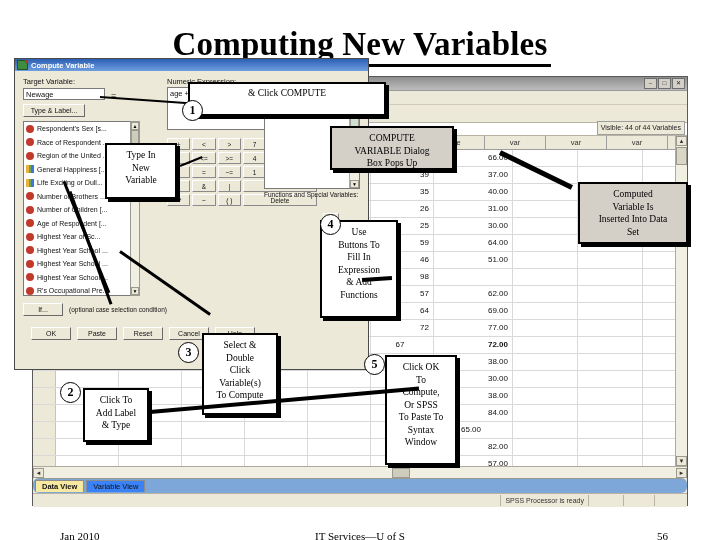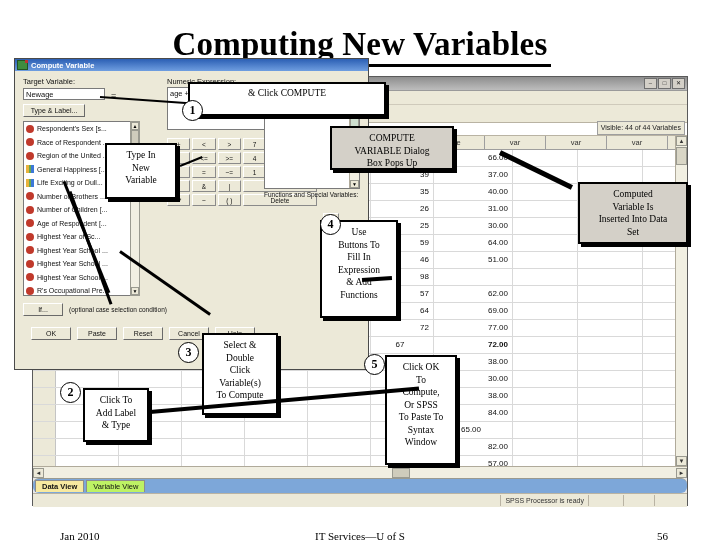--- a/index.html
+++ b/index.html
@@ -85,21 +85,21 @@
     box-sizing:border-box;font-size:6px;text-align:center;line-height:8px;color:#333;}
   .vsb-thumb{position:absolute;top:11px;width:11px;height:18px;background:#d9d6c6;border:1px solid #9a9a90;box-sizing:border-box;}
   .hscroll{height:11px;background:#f1efe2;border-top:1px solid #b0aa9a;display:flex;align-items:center;}
   .hsb-arrow{width:11px;height:10px;background:#ece9d8;border:1px solid #9a9a90;box-sizing:border-box;font-size:6px;text-align:center;line-height:8px;color:#333;}
   .hsb-track{flex:1;position:relative;height:10px;}
   .hsb-thumb{position:absolute;left:55%;width:18px;height:10px;background:#cfccbc;border:1px solid #9a9a90;box-sizing:border-box;}
 
   .viewtabs{height:14px;background:#7da7d9;display:flex;align-items:center;
     border-top:1px solid #9a9a90;border-radius:6px;}
   .vt{font-size:7.5px;padding:1px 6px 1px 6px;border:1px solid #8c8c8c;border-bottom:none;
-    background:#bef264;color:#111;margin-left:2px;}
+    background:#3b82f6;color:#111;margin-left:2px;}
   .vt.active{background:#f7e9a0;font-weight:bold;}
 
   .statusbar{height:13px;background:#ece9d8;border-top:1px solid #b9b3a3;display:flex;
     align-items:center;justify-content:flex-end;}
   .sb-cell{border-left:1px solid #b9b3a3;height:11px;font-size:7px;color:#333;
     line-height:11px;padding:0 4px;}
 
   
   .dialog{
     position:absolute;left:14px;top:58px;width:355px;height:312px;

